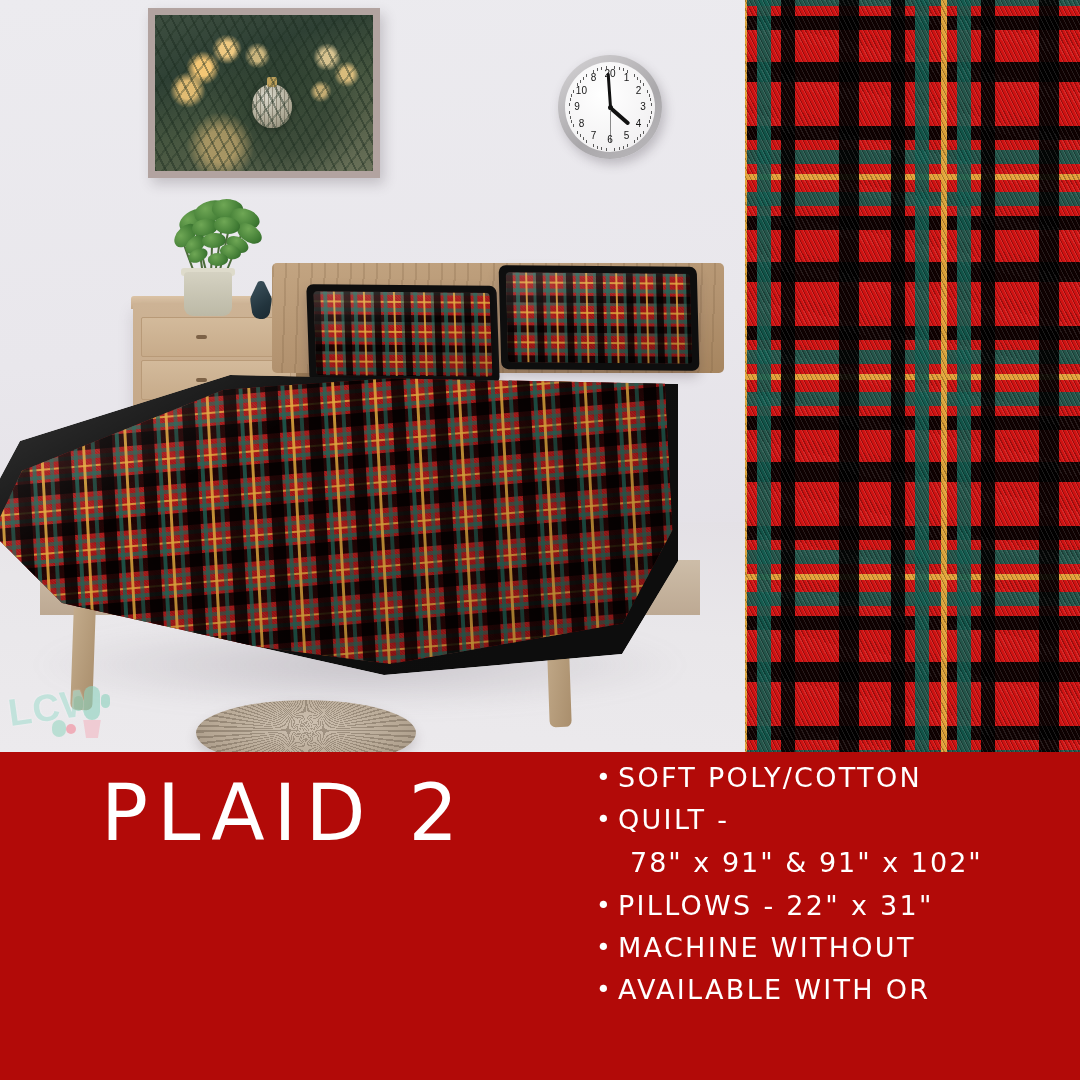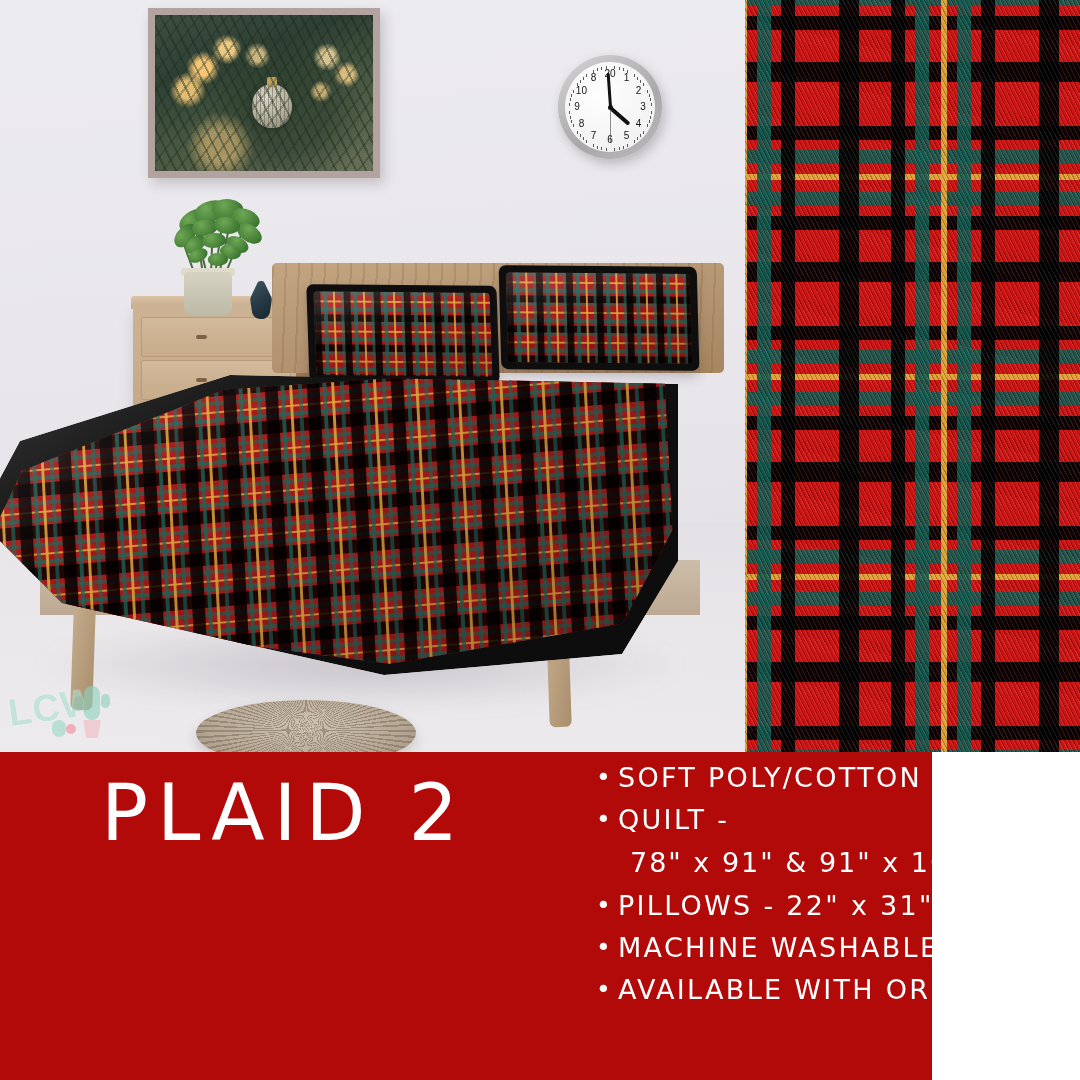--- a/index.html
+++ b/index.html
@@ -200,21 +200,21 @@
         rgba(0,0,0,0)         170px,  rgba(0,0,0,0)        180px,
         rgba(18,92,80,.90)    180px,  rgba(18,92,80,.90)   194px,
         rgba(0,0,0,0)         194px,  rgba(0,0,0,0)        200px);
     background-size:200px 200px;}
   
   .tartan-twill{position:absolute;inset:0;
     background-image:repeating-linear-gradient(63deg,
       rgba(255,255,255,.10) 0 1px, rgba(0,0,0,.26) 1px 2px, rgba(0,0,0,0) 2px 4px);}
 
   
-  .banner{position:absolute;left:0;top:752px;width:932px;height:328px;background:#b20a08;}
+  .banner{position:absolute;left:0;top:752px;width:1080px;height:328px;background:#b20a08;}
   .title{position:absolute;left:0;top:22px;width:568px;text-align:center;color:#fff;
     font-family:"DejaVu Sans",sans-serif;font-weight:400;font-size:78px;letter-spacing:9px;line-height:1;}
   .subtitle{position:absolute;left:0;top:246px;width:608px;text-align:center;color:#fff;
     font-family:"DejaVu Sans",sans-serif;font-weight:400;font-size:46px;letter-spacing:7px;line-height:1;}
 
   .bullets{position:absolute;left:596px;top:8px;width:478px;color:#fff;
     font-family:"DejaVu Sans",sans-serif;font-size:27px;letter-spacing:2.3px;line-height:1.0;}
   .bline{display:flex;align-items:flex-start;margin:0 0 6px 0;}
   .bdot{width:22px;flex:0 0 22px;font-size:25px;line-height:36px;}
   .btxt{flex:1 1 auto;line-height:36px;white-space:nowrap;}
@@ -396,21 +396,21 @@
       </div>
       <div class="bsub">78" x 91" &amp; 91" x 102"</div>
 
       <div class="bline">
         <span class="bdot">•</span>
         <span class="btxt">PILLOWS - 22" x 31"</span>
       </div>
 
       <div class="bline">
         <span class="bdot">•</span>
-        <span class="btxt">MACHINE WASHABLE</span>
+        <span class="btxt">MACHINE WITHOUT</span>
       </div>
 
       <div class="bline">
         <span class="bdot">•</span>
         <span class="btxt">AVAILABLE WITH OR</span>
       </div>
 
     </div>
   </div>
 </div>

